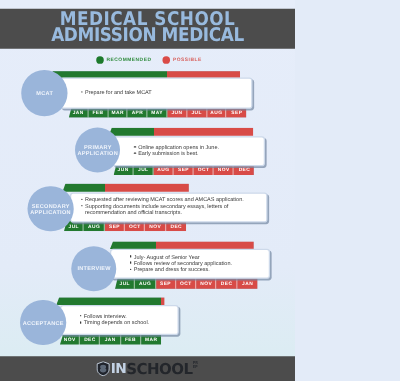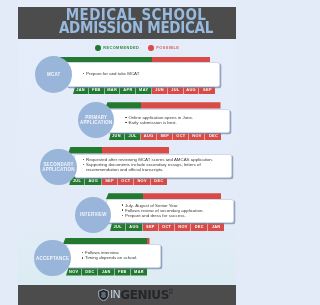--- a/index.html
+++ b/index.html
@@ -1,20 +1,20 @@
 <!DOCTYPE html>
 <html><head>
 <meta charset="utf-8">
 <style>
   html,body{margin:0;padding:0;}
   body{width:236px;height:305px;overflow:hidden;
        font-family:"Liberation Sans",sans-serif;
        background:#e3ebf8;}
   #page{position:relative;width:236px;height:305px;overflow:hidden;
-        background:linear-gradient(180deg,#e6edfa 0%,#e3ebf8 70%,#dcecf3 92%,#d8f0f2 100%);margin-left:18px;}
+        background:linear-gradient(180deg,#e6edfa 0%,#e3ebf8 70%,#dcecf3 92%,#d8f0f2 100%);}
 
   
   .hdr{position:absolute;left:0;top:7px;width:236px;height:32px;background:#4c4c4c;}
   .ttl{position:absolute;left:0;width:236px;text-align:center;color:#98bade;
        font-family:"DejaVu Sans Condensed","DejaVu Sans",sans-serif;font-weight:bold;
        line-height:1;}
   .t1{top:7.6px;font-size:15px;letter-spacing:0.4px;}
   .t2{top:21.4px;font-size:15px;letter-spacing:-0.3px;}
 
   
@@ -56,21 +56,21 @@
          border-right:0.6px solid rgba(255,255,255,.5);box-sizing:border-box;}
   .mcell:last-child{border-right:none;}
   .mcell.g{background:#22792f;}
   .mcell.r{background:#d84b47;}
 
   
   .ftr{position:absolute;left:0;top:285px;width:236px;height:20px;background:#4c4c4c;}
   .logo{position:absolute;top:288.5px;left:0;width:236px;display:flex;align-items:center;
         justify-content:center;gap:0;}
   .logo svg.shield{display:block;margin-right:0.8px;}
-  .lgIn{color:#c3d2e4;font-weight:normal;font-size:11px;line-height:12px;
+  .lgIn{color:#c3d2e4;font-weight:bold;font-size:11px;line-height:12px;
         font-family:"DejaVu Sans","Liberation Sans",sans-serif;letter-spacing:-0.5px;}
   .lgG{color:#23262b;font-weight:bold;font-size:12px;line-height:12px;
        font-family:"DejaVu Sans","Liberation Sans",sans-serif;letter-spacing:-0.4px;}
   .lgSub{color:#2b2e33;font-weight:bold;font-size:3.2px;line-height:3.3px;width:5px;
          font-family:"DejaVu Sans Condensed","DejaVu Sans",sans-serif;
          word-break:break-all;align-self:flex-start;margin-top:0.5px;}
 </style>
 </head>
 <body>
 
@@ -202,16 +202,16 @@
       </div>
     </div>
 
   <div class="ftr"></div>
   <div class="logo">
     <svg class="shield" width="11" height="12" viewBox="0 0 22 24">
       <path d="M11 0.7 L20.6 4.2 L20.6 12.2 C20.6 18.2 16.2 21.7 11 23.3 C5.8 21.7 1.4 18.2 1.4 12.2 L1.4 4.2 Z" fill="#20242c" stroke="#c9d4e2" stroke-width="1.5"></path>
       <path d="M11 5.6 C8.1 5.6 6.2 7.0 6.2 9.0 C6.2 10.1 6.9 10.9 8.0 11.3 C6.6 11.8 5.8 12.8 5.8 14.1 C5.8 16.3 8.0 17.8 11 17.8 C14 17.8 16.2 16.3 16.2 14.1 C16.2 12.8 15.4 11.8 14.0 11.3 C15.1 10.9 15.8 10.1 15.8 9.0 C15.8 7.0 13.9 5.6 11 5.6 Z" fill="#8fa2b8" opacity="0.55"></path>
     </svg>
     <span class="lgIn">IN</span>
-      <span class="lgG">GENIUS</span>
+      <span class="lgG">SCHOOL</span>
       <span class="lgSub">PREP</span>
   </div>
 </div>
 
 </body></html>

